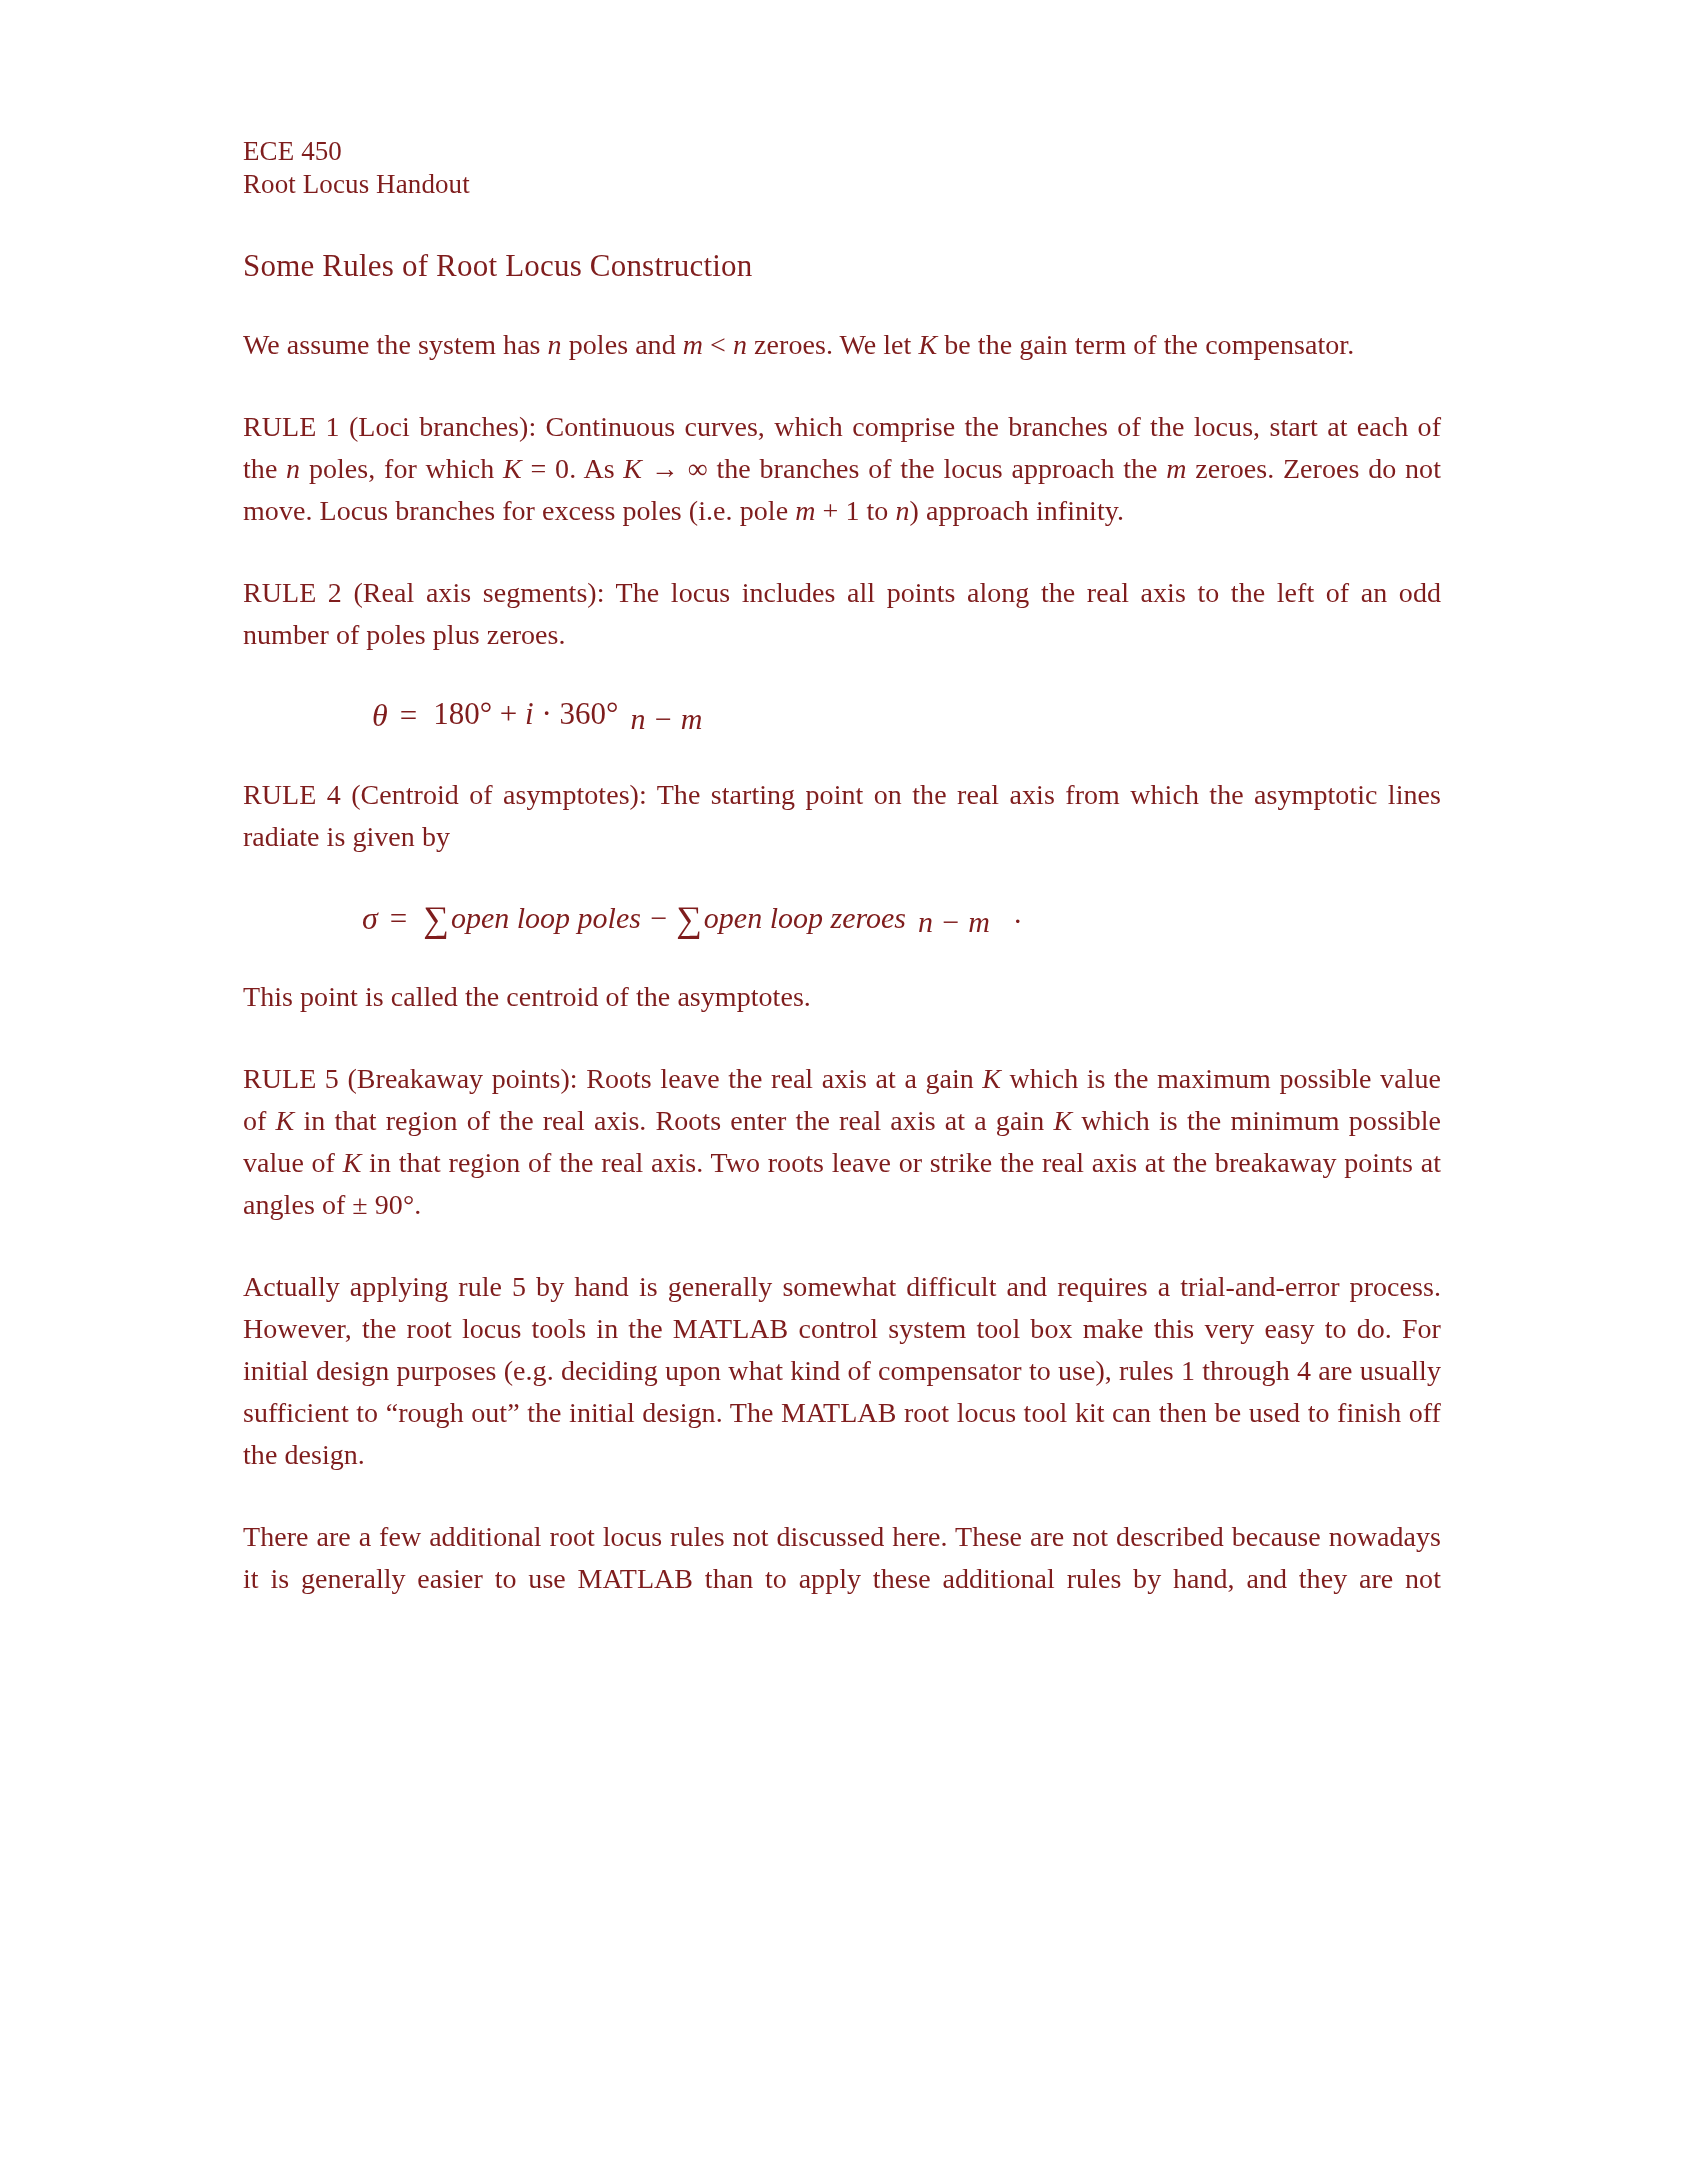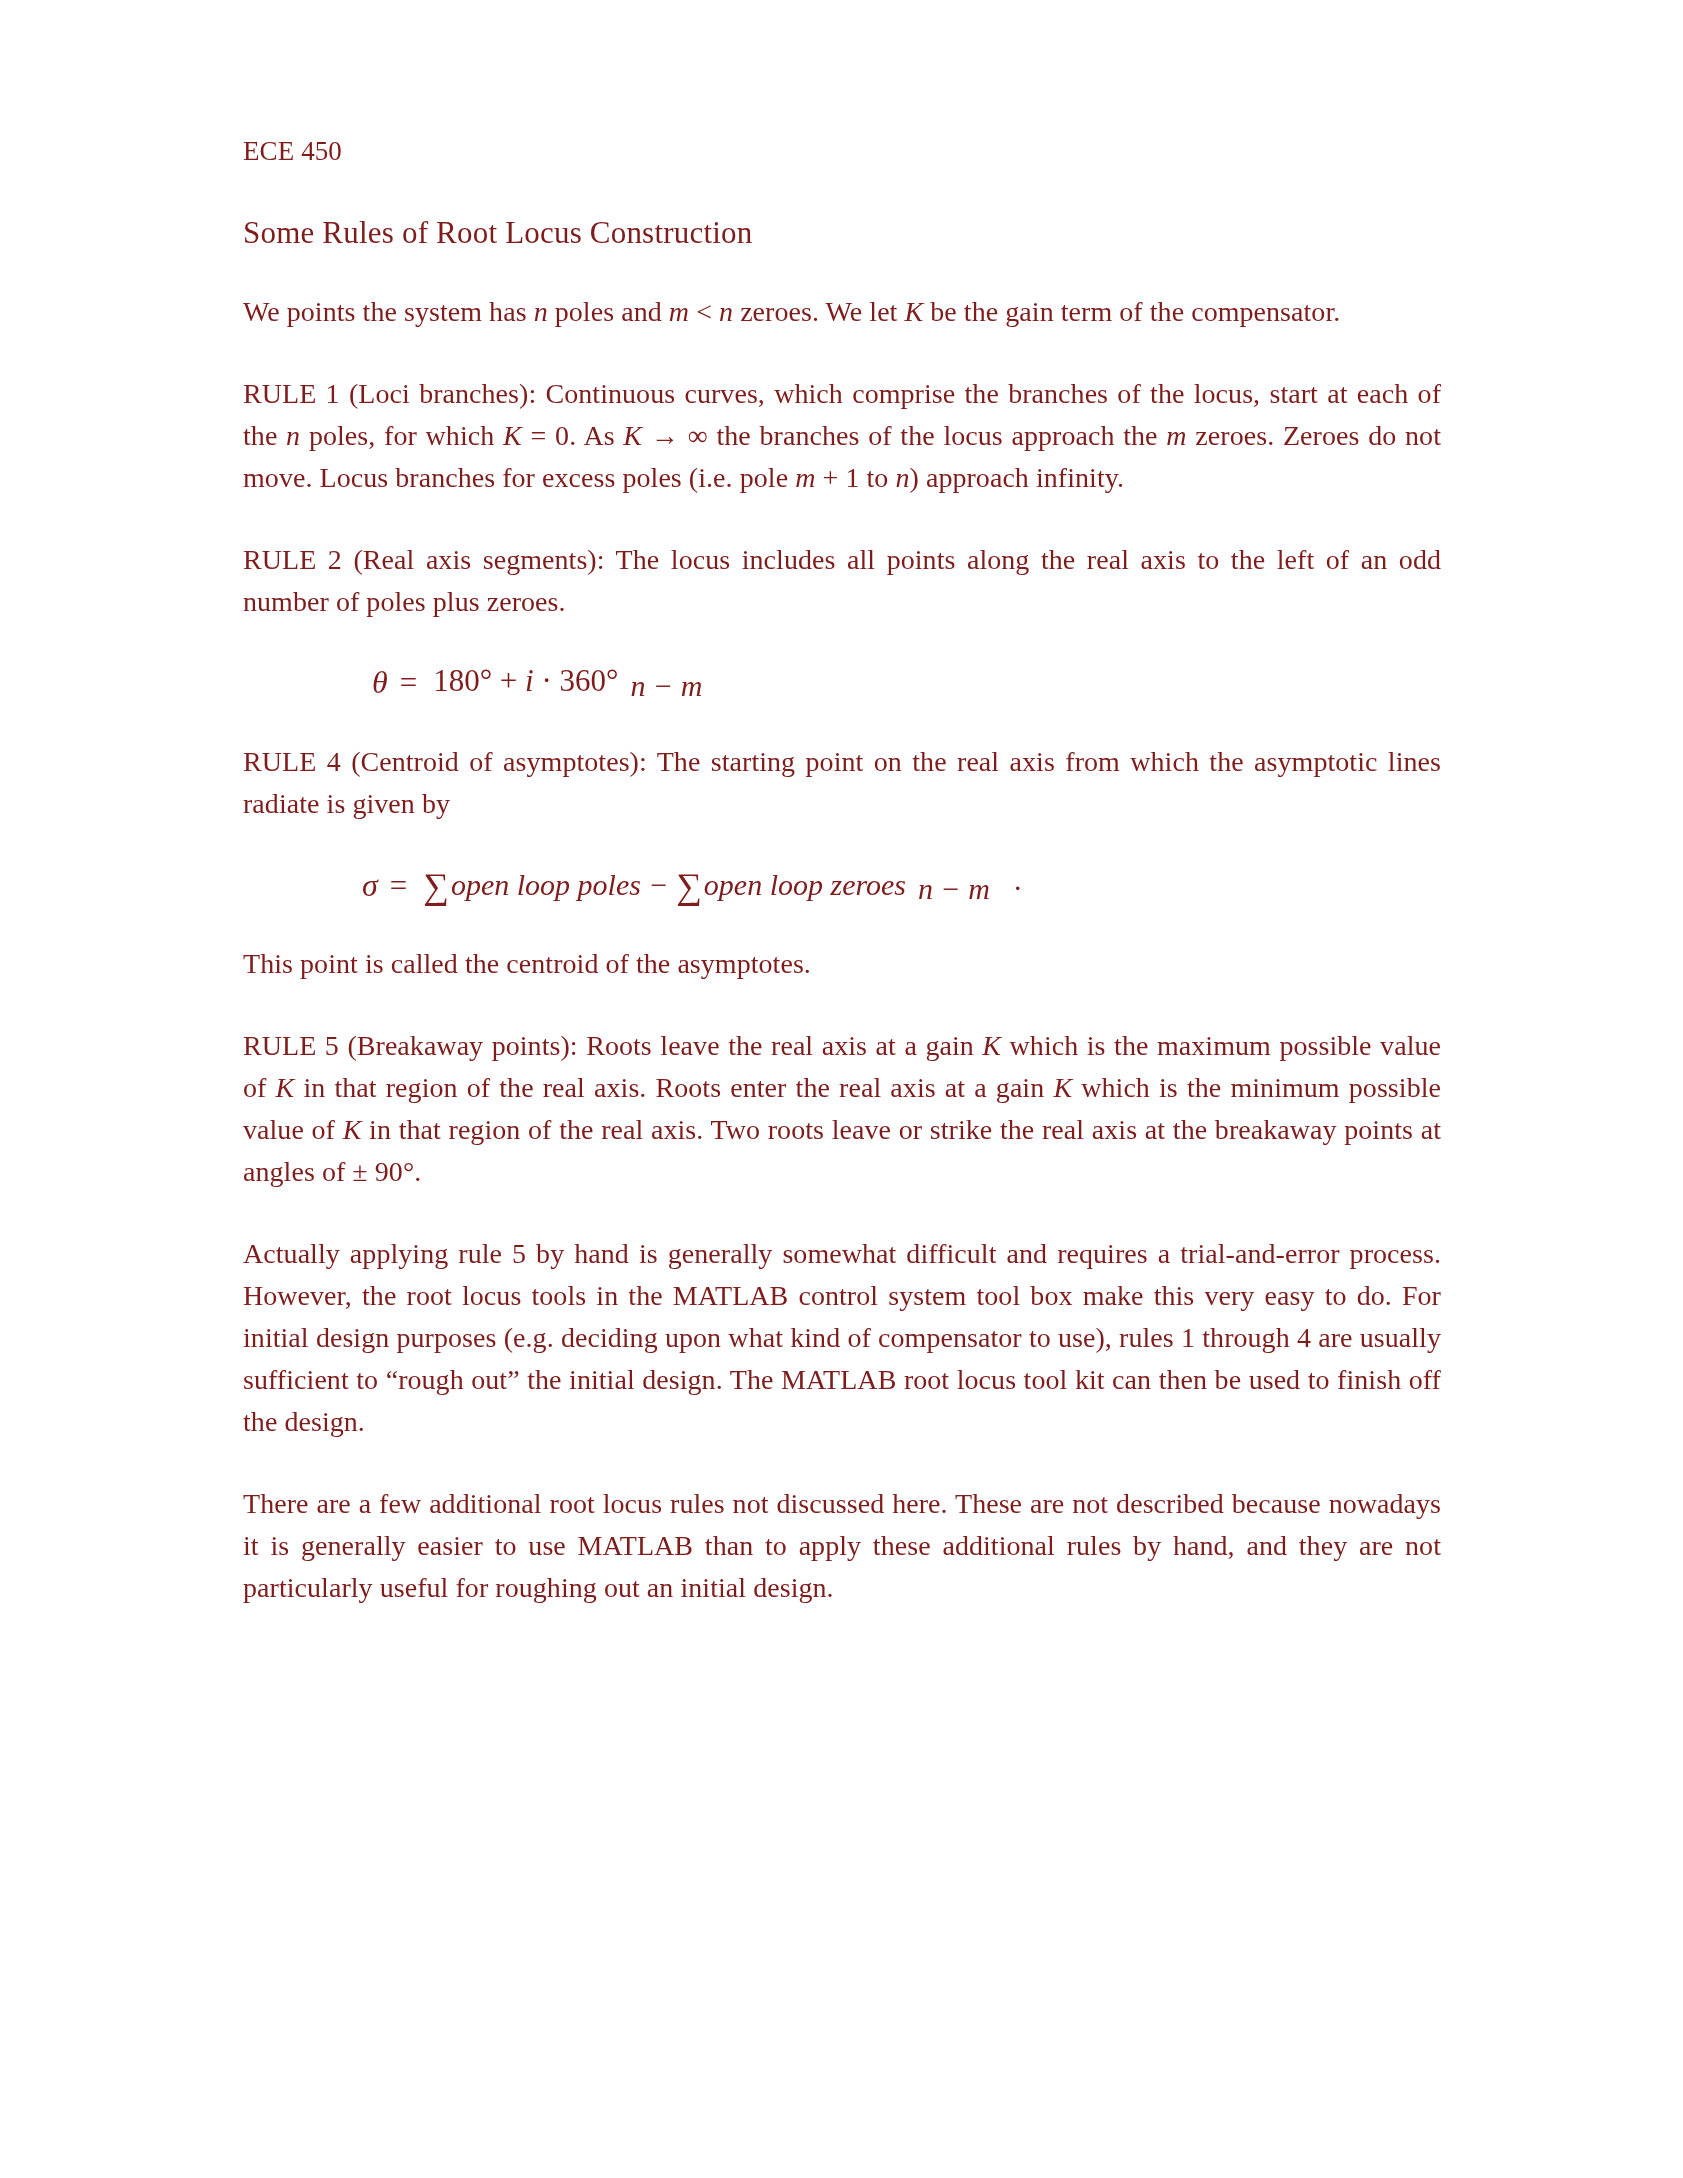--- a/index.html
+++ b/index.html
@@ -131,24 +131,25 @@
   }
 </style>
 </head>
 <body>
 
 <div class="page">
 
   <div class="content">
 
     <div class="header-line">ECE 450</div>
+    <div class="header-line">Root Locus Handout</div>
 
     <div class="doc-title">Some Rules of Root Locus Construction</div>
 
-    <p class="body-par"><span>We points the system has </span><span class="it">n</span><span> poles and </span><span class="it">m</span><span> &lt; </span><span class="it">n</span><span> zeroes. We let </span><span class="it">K</span><span> be the gain term of the compensator.</span></p>
+    <p class="body-par"><span>We assume the system has </span><span class="it">n</span><span> poles and </span><span class="it">m</span><span> &lt; </span><span class="it">n</span><span> zeroes. We let </span><span class="it">K</span><span> be the gain term of the compensator.</span></p>
 
     <p class="body-par"><span>RULE 1 (Loci branches): Continuous curves, which comprise the branches of the locus, start at each of the </span><span class="it">n</span><span> poles, for which </span><span class="it">K</span><span> = 0. As </span><span class="it">K</span><span> → ∞ the branches of the locus approach the </span><span class="it">m</span><span> zeroes. Zeroes do not move. Locus branches for excess poles (i.e. pole </span><span class="it">m</span><span> + 1 to </span><span class="it">n</span><span>) approach infinity.</span></p>
 
     <p class="body-par">RULE 2 (Real axis segments): The locus includes all points along the real axis to the left of an odd number of poles plus zeroes.</p>
 
 
     <div class="equation eq1">
       <span class="eq-inner">
         <span class="eq-var">θ</span>
         <span class="eq-eq">=</span>

